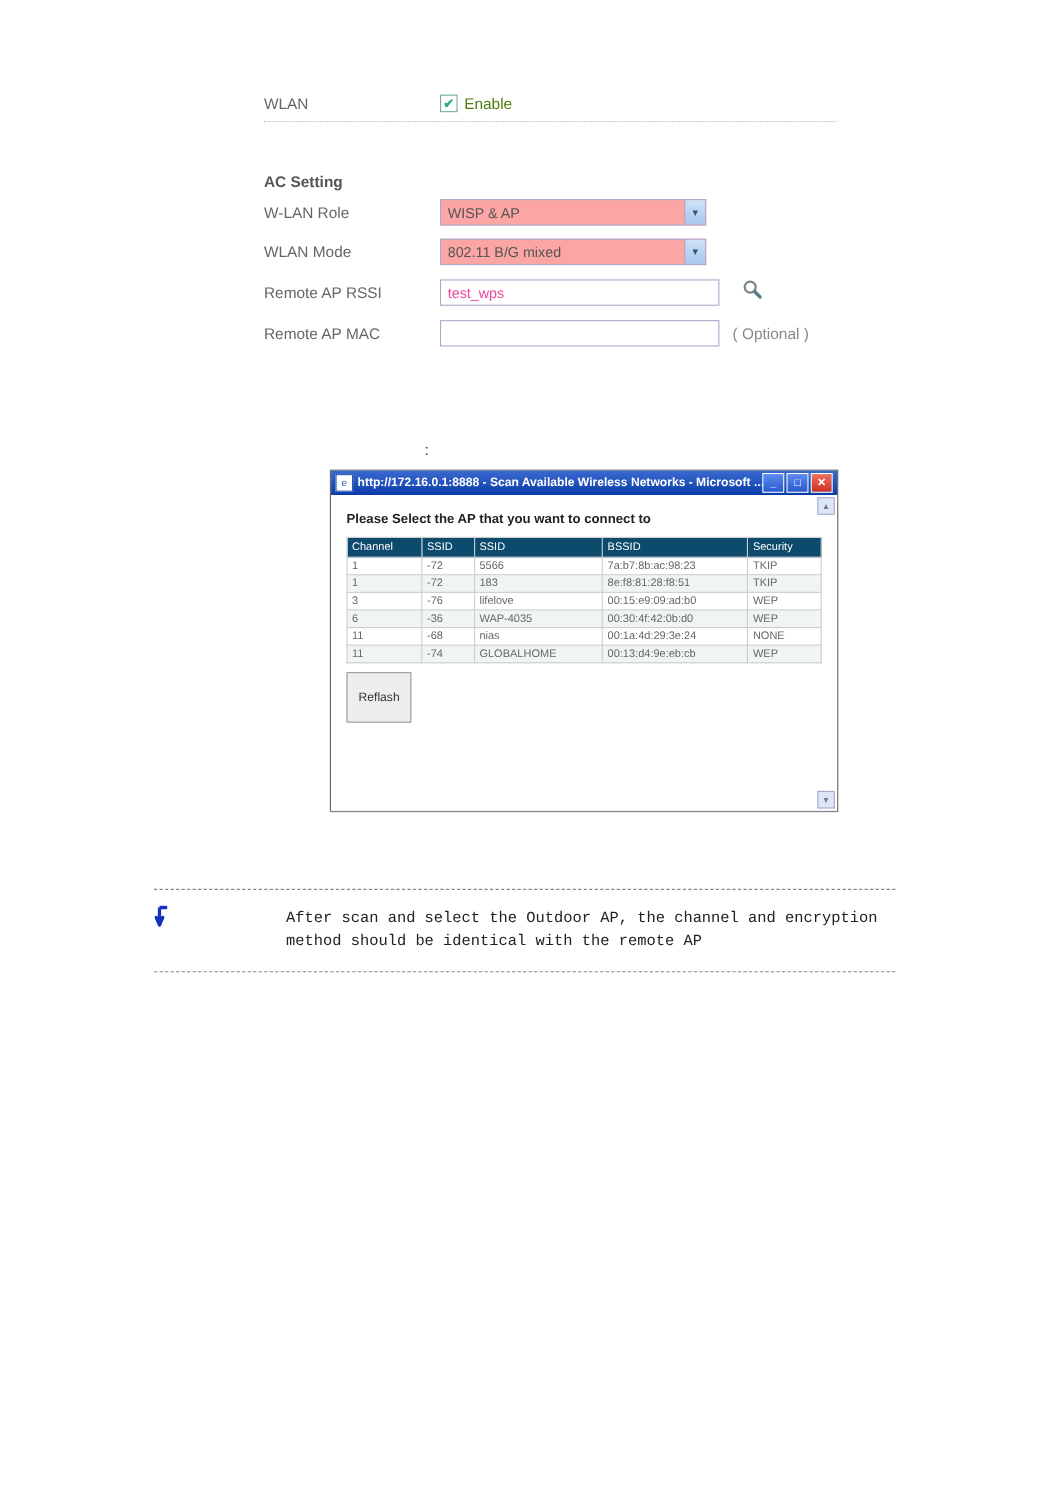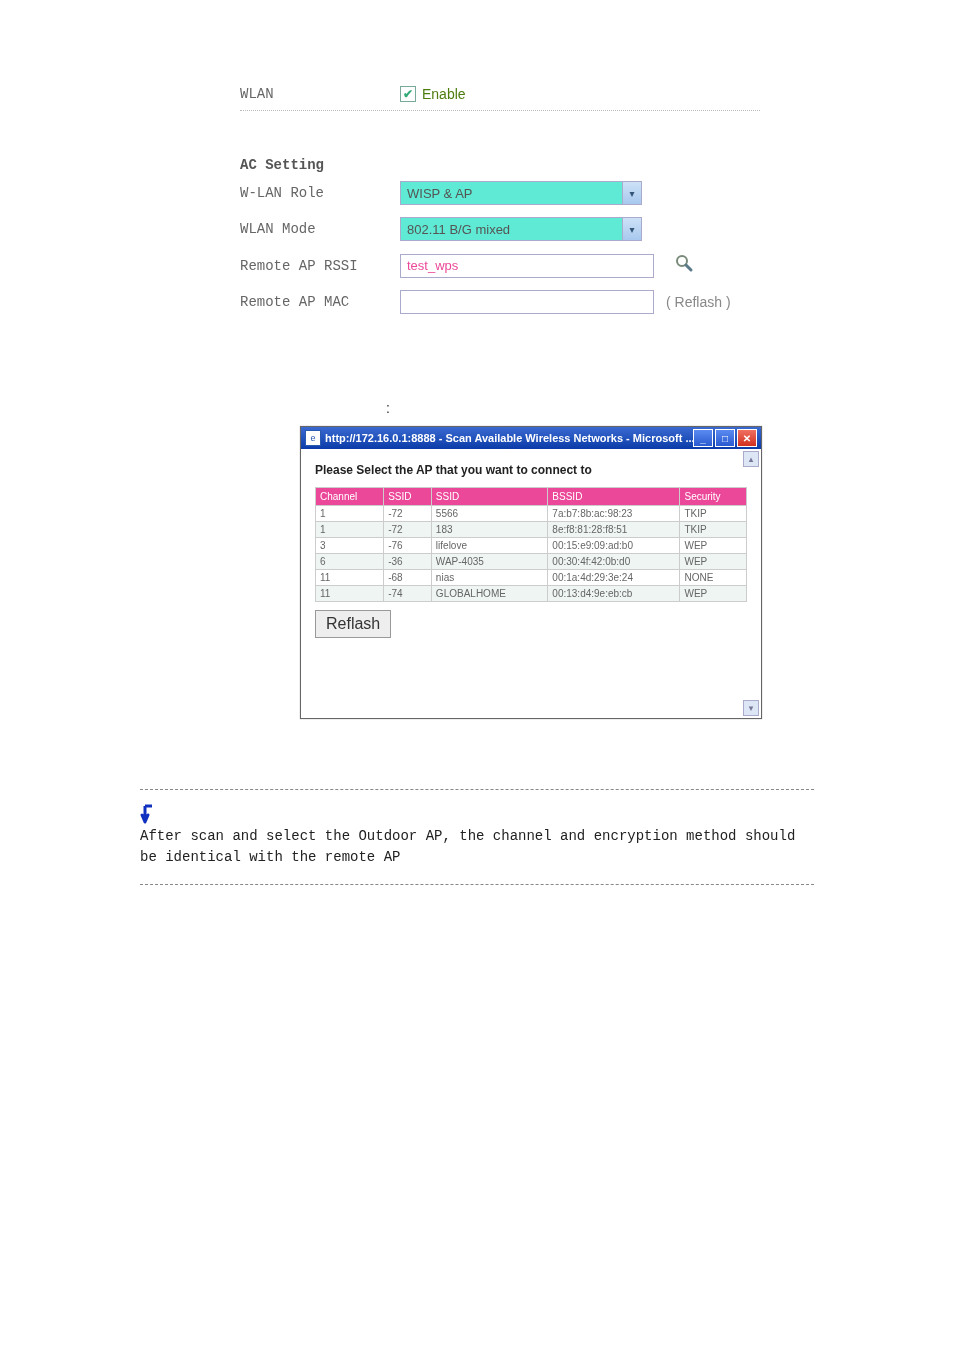--- a/index.html
+++ b/index.html
@@ -20,21 +20,21 @@
   }
   .setting-row.dotted-bottom {
     border-bottom: 1px dotted #bbb;
     padding-bottom: 8px;
     margin-bottom: 4px;
   }
   .setting-label {
     width: 160px;
     color: #666;
     font-size: 14px;
-    font-family: Liberation Mono, monospace;
+    font-family: Liberation Sans, sans-serif;
   }
   .setting-label.section {
     font-weight: bold;
     color: #555;
     margin-top: 40px;
   }
   .checkbox-wrap {
     display: flex;
     align-items: center;
     gap: 6px;
@@ -52,21 +52,21 @@
     font-weight: bold;
   }
   .cb-label {
     color: #4d7c0f;
     font-size: 14px;
   }
   .select-box {
     display: flex;
     align-items: center;
     border: 1px solid #aac;
-    background: #5eead4;
+    background: #fca5a5;
     height: 22px;
     width: 240px;
   }
   .select-box .sel-text {
     flex: 1;
     padding: 0 6px;
     color: #555;
     font-size: 13px;
   }
   .select-box .sel-arrow {
@@ -168,43 +168,43 @@
     font-size: 12px;
     color: #222;
     margin-bottom: 10px;
   }
   .scan-table {
     border-collapse: collapse;
     width: 100%;
     font-size: 10px;
   }
   .scan-table th {
-    background: #ec4899;
+    background: #0c4a6e;
     color: #fff;
     font-weight: normal;
     padding: 3px 4px;
     text-align: left;
     border: 1px solid #ccc;
     font-size: 10px;
   }
   .scan-table td {
     border: 1px solid #ccc;
     padding: 2px 4px;
     color: #666;
     background: #fff;
   }
   .scan-table tr.alt td {
     background: #eef5f2;
   }
   .reflash-btn {
     margin-top: 8px;
     border: 1px solid #999;
     background: #eee;
-    padding: 4px 10px;
-    font-size: 16px;
+    padding: 16px 10px;
+    font-size: 11px;
     color: #333;
     display: inline-block;
   }
   .scroll-up, .scroll-down {
     position: absolute;
     right: 2px;
     width: 14px;
     height: 14px;
     background: #dce6f5;
     border: 1px solid #aac;
@@ -223,21 +223,20 @@
   .dashed-line {
     border-top: 1px dashed #888;
     margin: 6px 0 16px 0;
   }
   .dashed-line.bottom {
     margin: 16px 0 0 0;
   }
   .note-row {
     display: flex;
     align-items: flex-start;
-    flex-direction: column;
   }
   .note-icon {
     width: 22px;
     height: 22px;
     color: #1030c0;
     font-size: 22px;
     font-weight: bold;
     margin-right: 100px;
     margin-top: -2px;
   }
@@ -292,21 +291,21 @@
         <line x1="12" y1="12" x2="17" y2="17" stroke="#5a7a8a" stroke-width="3" stroke-linecap="round"></line>
       </svg>
     </span>
   </div>
 
   <div class="setting-row">
     <div class="setting-label">Remote AP MAC</div>
     <div class="text-input">
       <span></span>
     </div>
-    <span class="optional">( Reflash )</span>
+    <span class="optional">( Optional )</span>
   </div>
 </div>
 
 <div class="colon">:</div>
 
 <div class="dialog-wrap">
   <div class="dialog-titlebar">
     <span class="dialog-icon">e</span>
     <span class="dialog-title">http://172.16.0.1:8888 - Scan Available Wireless Networks - Microsoft ...</span>
     <div class="win-btns">

